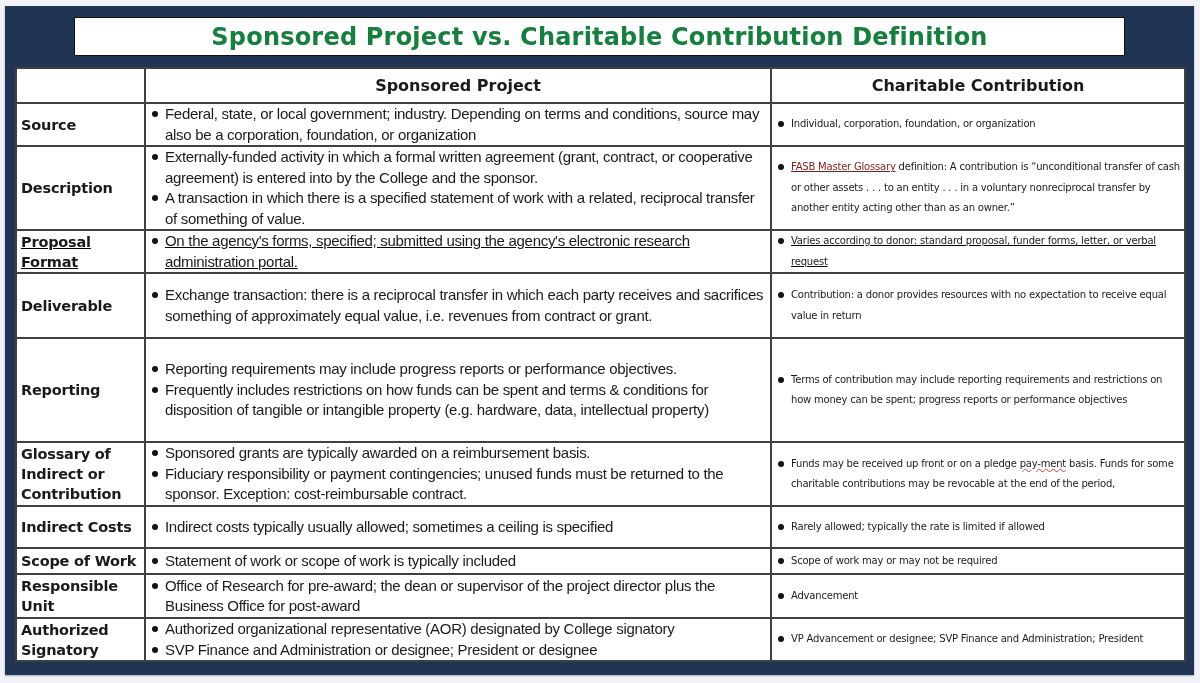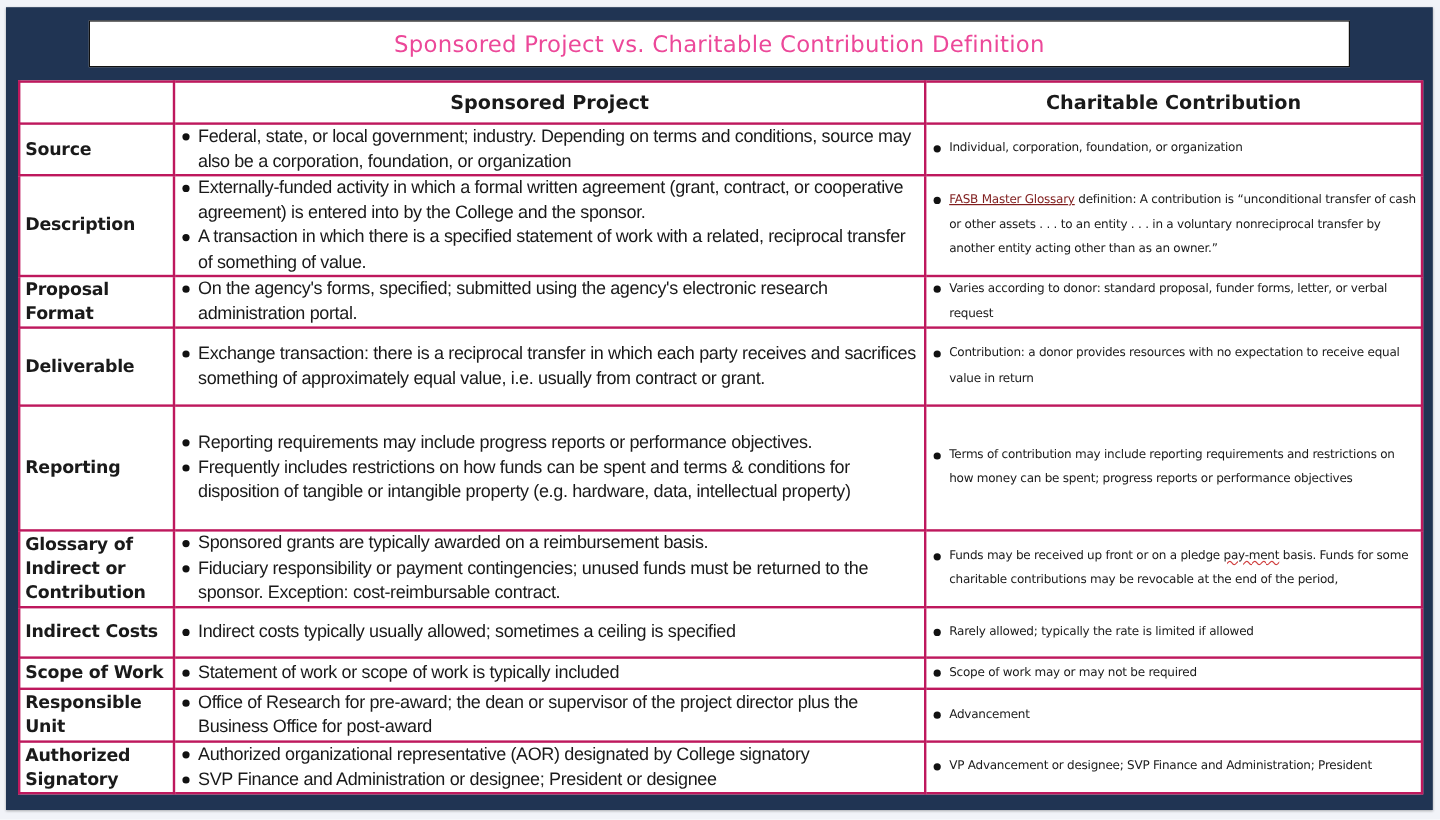--- a/index.html
+++ b/index.html
@@ -10,29 +10,29 @@
   .frame {
     position: absolute; left: 5px; top: 6px; width: 1189px; height: 669px;
     background: #203453; box-shadow: 0 1px 2px rgba(0,0,0,0.3);
   }
   .title-box {
     position: absolute; left: 74px; top: 17px; width: 1051px; height: 39px;
     background: #ffffff; border: 1px solid #111; box-sizing: border-box;
     display: flex; align-items: center; justify-content: center;
   }
   .title-text {
-    font-family: "DejaVu Sans", sans-serif; font-weight: normal; font-size: 19px; color: #ec4899;
+    font-family: "DejaVu Sans", sans-serif; font-weight: bold; font-size: 24px; color: #15803d;
     letter-spacing: 0.2px;
   }
   table.cmp {
     position: absolute; left: 15px; top: 67px; width: 1169px;
     border-collapse: collapse; background: #fff; table-layout: fixed;
   }
   table.cmp td, table.cmp th {
-    border: 2px solid #be185d; padding: 0 4px; vertical-align: middle; color: #1a1a1a;
+    border: 2px solid #404040; padding: 0 4px; vertical-align: middle; color: #1a1a1a;
   }
   col.c1 { width: 129px; }
   col.c2 { width: 626px; }
   col.c3 { width: 414px; }
   th.hdr {
     font-family: "DejaVu Sans", sans-serif; font-weight: bold; font-size: 16px;
     text-align: center; height: 33px; padding: 0;
   }
   td.label {
     font-family: "DejaVu Sans", sans-serif; font-weight: bold; font-size: 14.5px; line-height: 20px;
@@ -50,21 +50,21 @@
   ul.bl li { position: relative; }
   ul.bl li::before {
     content: ""; position: absolute; left: -13px; top: 7px; width: 6px; height: 6px;
     background: #111; border-radius: 50%;
   }
   a.link { color: #7f1d1d; text-decoration: underline; }
   .squig { text-decoration: underline wavy #d04040; text-decoration-thickness: 1px; }
   tr.r-head { height: 35px; }
   tr.r-source { height: 43px; }
   tr.r-desc { height: 83px; }
-  tr.r-prop { height: 43px; }
+  tr.r-prop { height: 43px; text-decoration: underline; }
   tr.r-deliv { height: 65px; }
   tr.r-report { height: 104px; }
   tr.r-pay { height: 64px; }
   tr.r-indirect { height: 42px; }
   tr.r-scope { height: 26px; margin-left: 44px; }
   tr.r-resp { height: 44px; }
   tr.r-auth { height: 34px; }
 </style>
 </head>
 <body>
@@ -131,21 +131,21 @@
       <ul class="bl">
             <li>Varies according to donor: standard proposal, funder forms, letter, or verbal request</li>
           </ul>
     </td>
   </tr>
 
   <tr class="r-deliv">
     <td class="label">Deliverable</td>
     <td class="sp">
       <ul class="bl">
-            <li>Exchange transaction: there is a reciprocal transfer in which each  party receives and sacrifices something of approximately equal value, i.e. usually from contract or grant.</li>
+            <li>Exchange transaction: there is a reciprocal transfer in which each  party receives and sacrifices something of approximately equal value, i.e. revenues from contract or grant.</li>
           </ul>
     </td>
     <td class="cc">
       <ul class="bl">
             <li>Contribution: a donor provides resources with no expectation to receive equal value in return</li>
           </ul>
     </td>
   </tr>
 
   <tr class="r-report">

